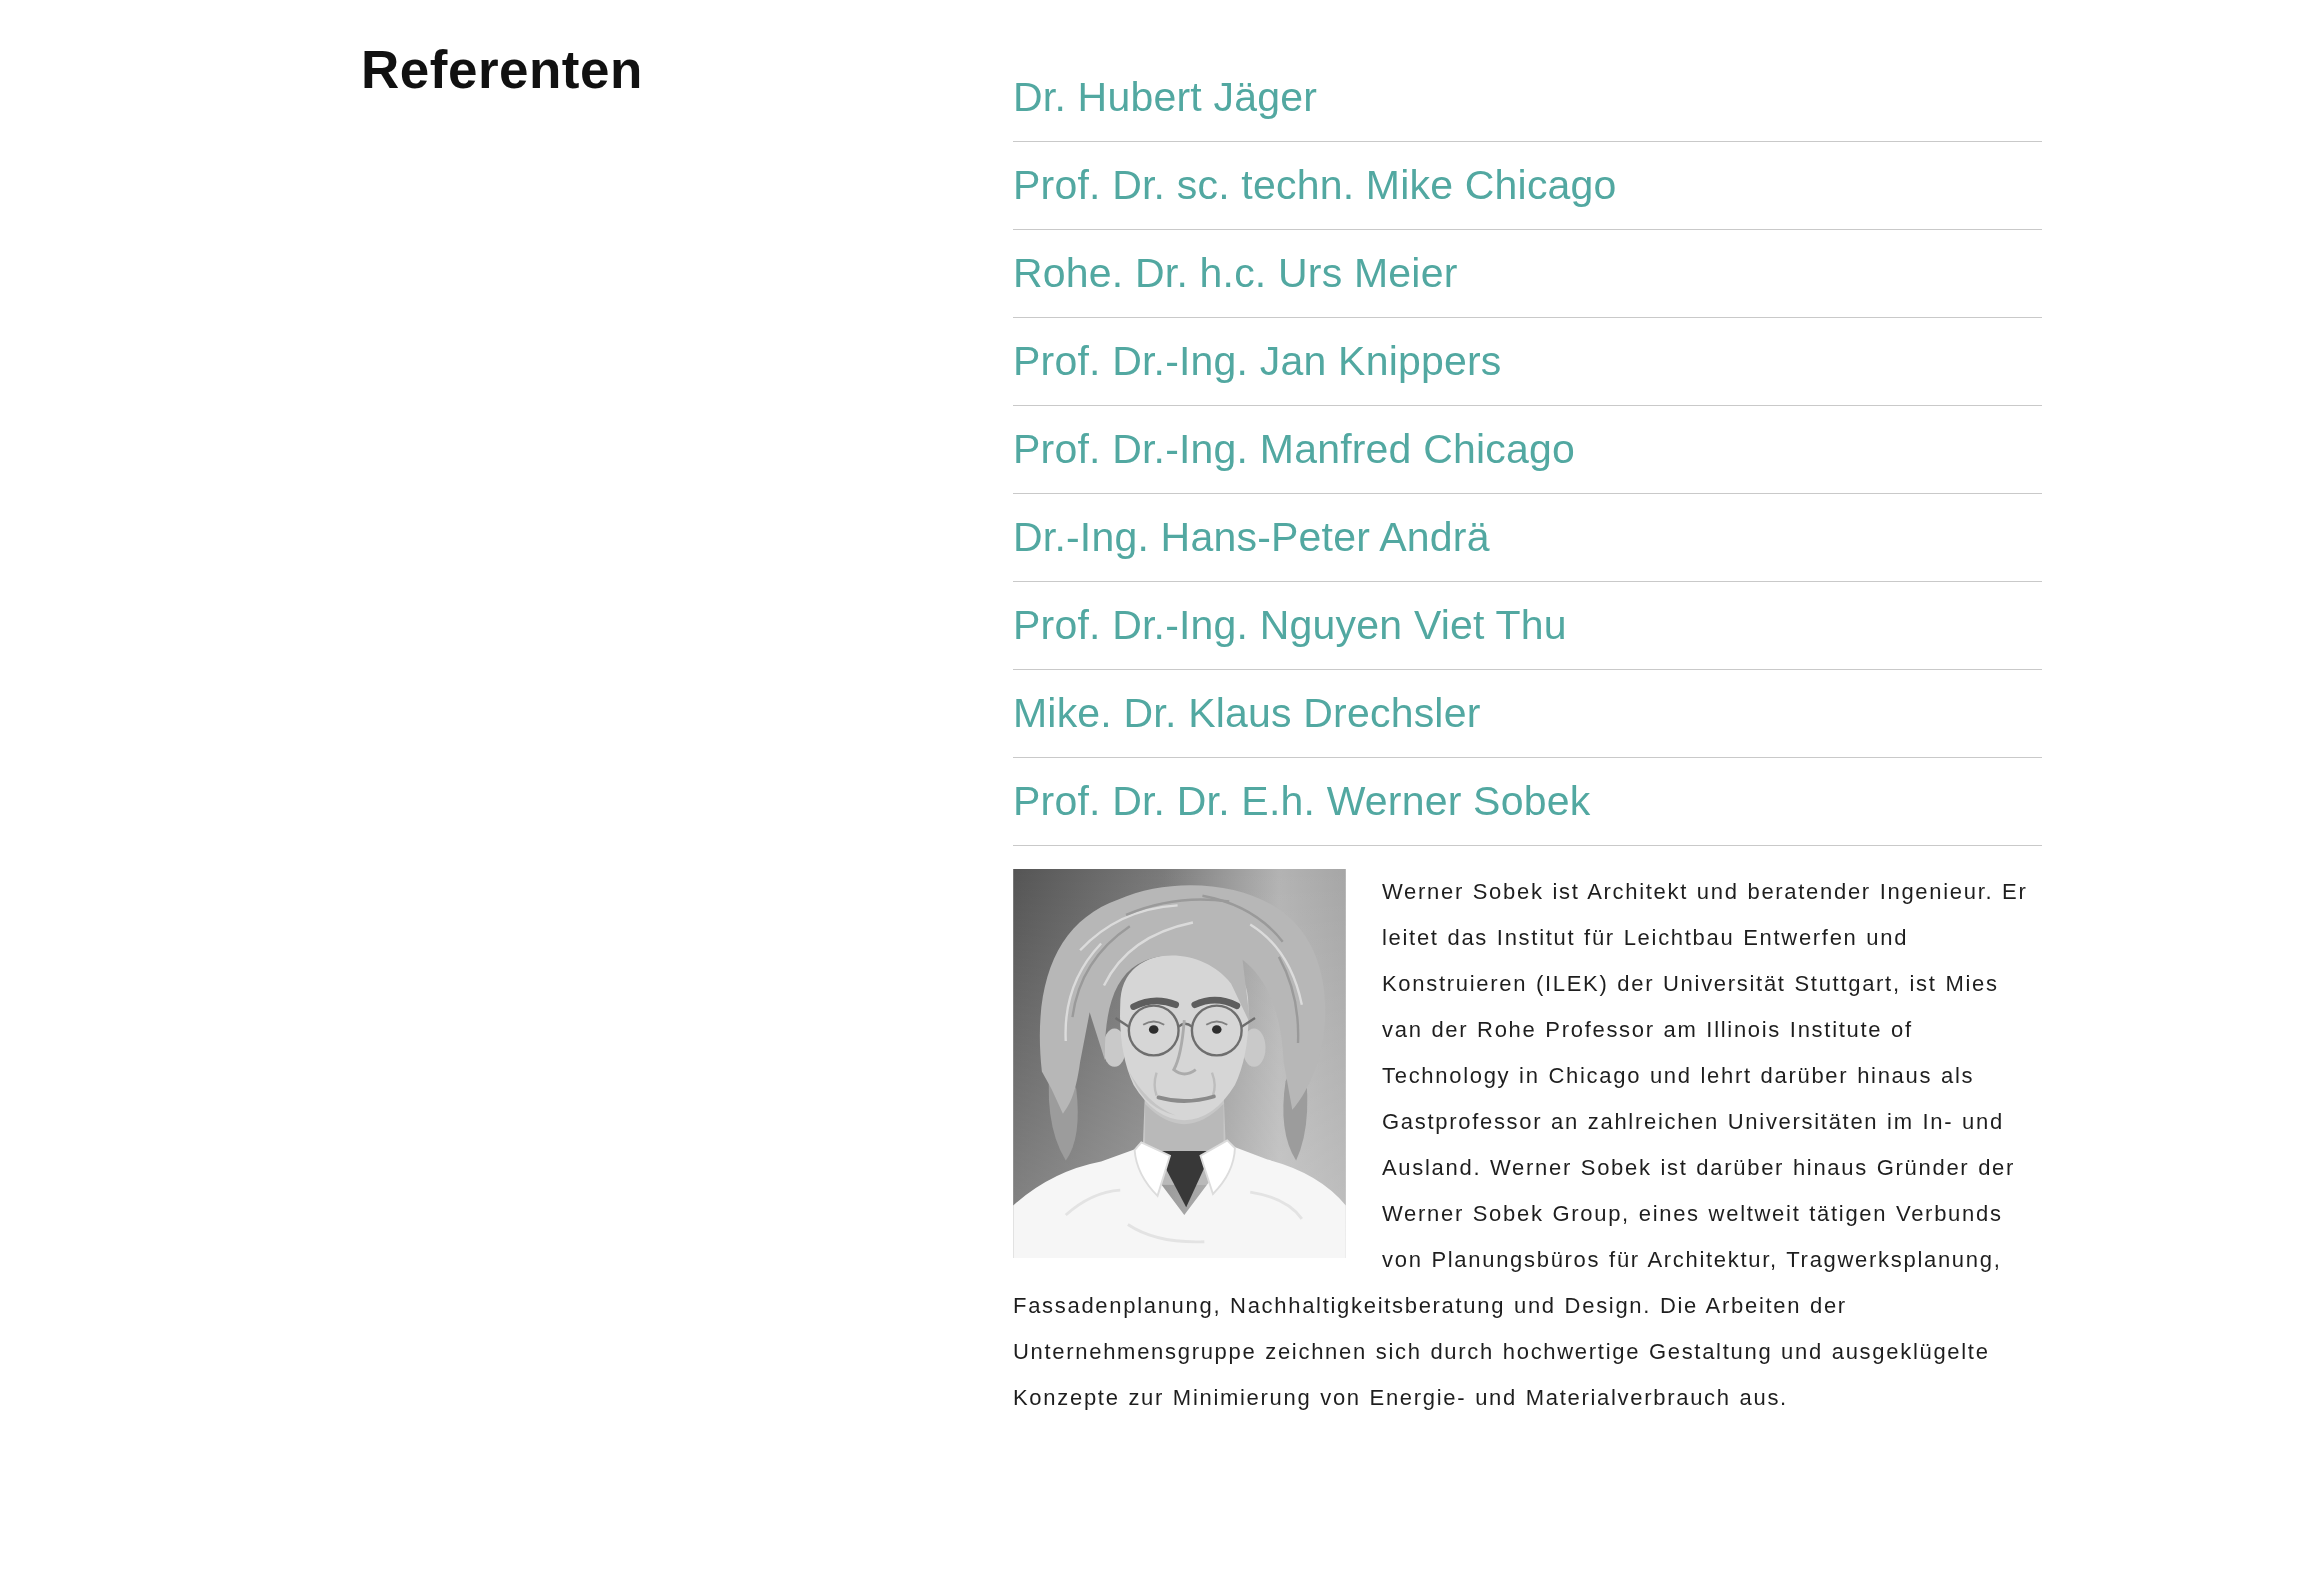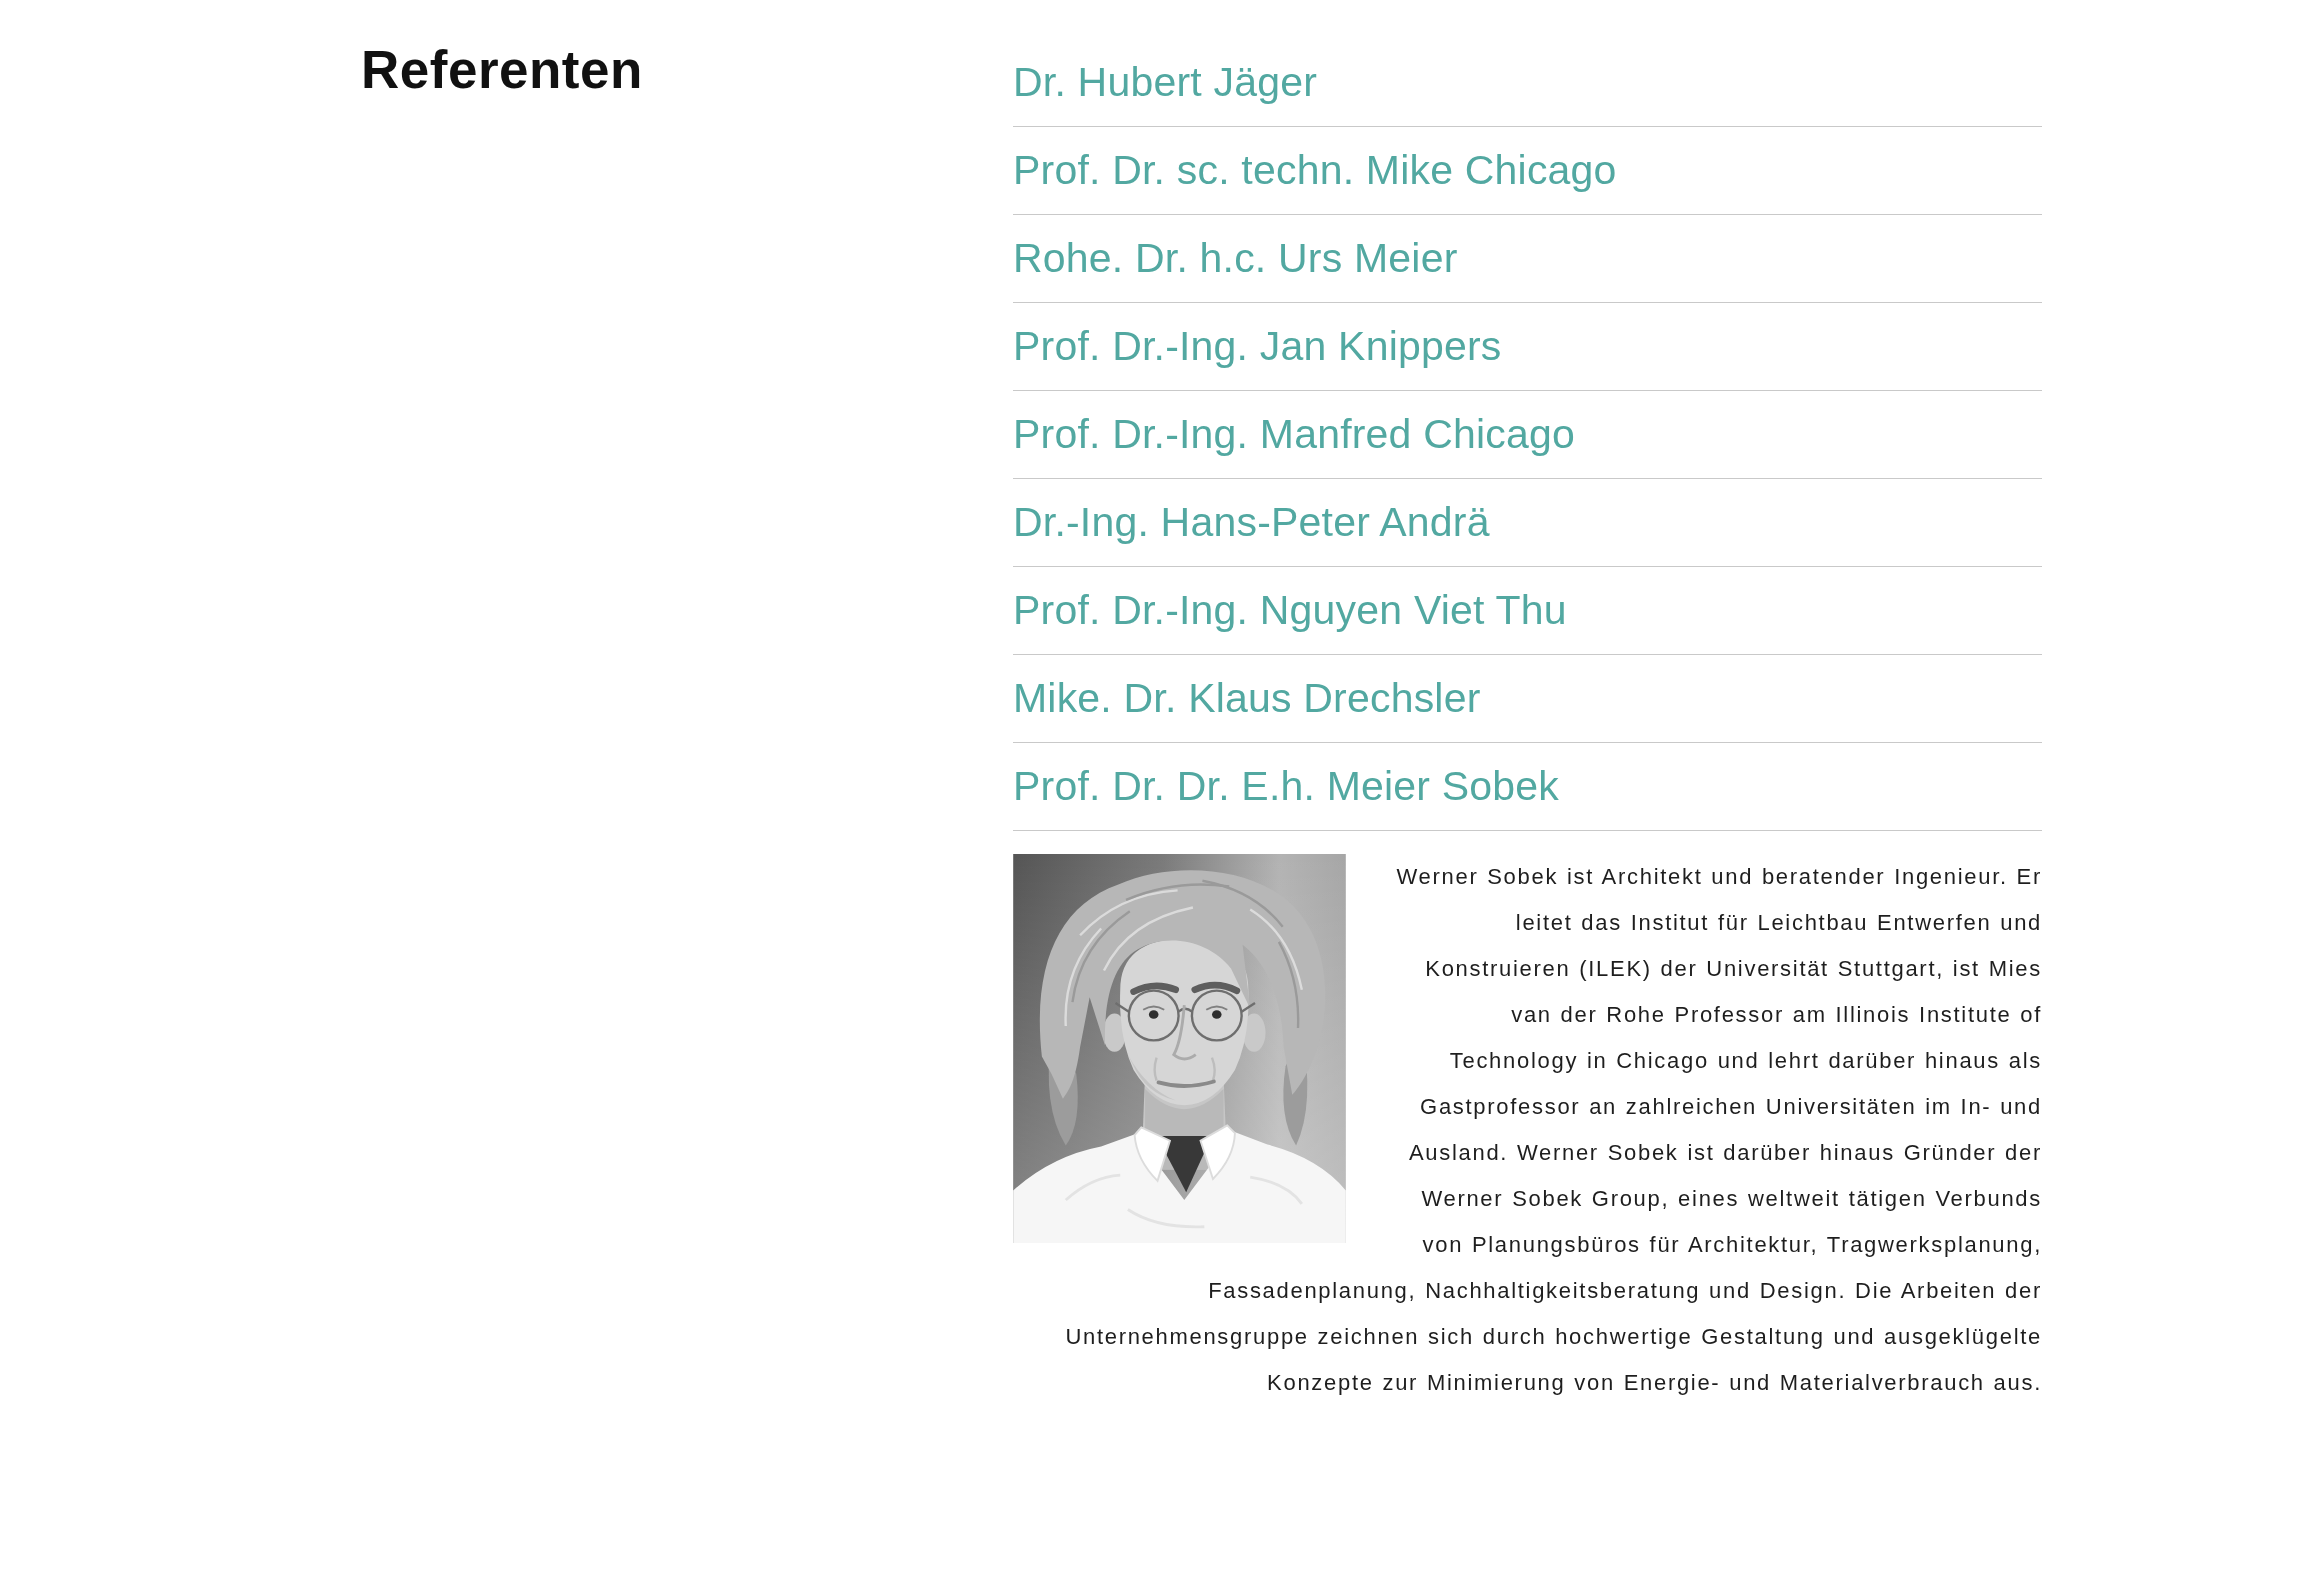--- a/index.html
+++ b/index.html
@@ -6,21 +6,21 @@
   .page{
     position:relative;width:2101px;height:1589px;overflow:hidden;
     background:#ffffff;
     font-family:"Liberation Sans","DejaVu Sans",sans-serif;
   }
   .page-title{
     position:absolute;left:361px;top:41px;margin:0;
     font-size:53px;line-height:1.1;font-weight:700;color:#111111;
     letter-spacing:0.5px;
   }
-  .content{position:absolute;left:1013px;top:39px;width:1029px;text-align:right;}
+  .content{position:absolute;left:1013px;top:54px;width:1029px;}
   .speaker-list{list-style:none;margin:0;padding:0;}
   .speaker-list li{
     box-sizing:border-box;height:88px;display:flex;align-items:center;
     border-bottom:1.9px solid #c9c9c9;
     color:#52a8a1;font-size:41px;font-weight:400;letter-spacing:0.2px;
     cursor:pointer;white-space:nowrap;
   }
   .profile{margin-top:23px;}
   .profile::after{content:"";display:block;clear:both;}
   .photo{
@@ -42,21 +42,21 @@
 
     <ul class="speaker-list">
       <li>Dr. Hubert Jäger</li>
       <li>Prof. Dr. sc. techn. Mike Chicago</li>
       <li>Rohe. Dr. h.c. Urs Meier</li>
       <li>Prof. Dr.-Ing. Jan Knippers</li>
       <li>Prof. Dr.-Ing. Manfred Chicago</li>
       <li>Dr.-Ing. Hans-Peter Andrä</li>
       <li>Prof. Dr.-Ing. Nguyen Viet Thu</li>
       <li>Mike. Dr. Klaus Drechsler</li>
-      <li>Prof. Dr. Dr. E.h. Meier Sobek</li>
+      <li>Prof. Dr. Dr. E.h. Werner Sobek</li>
     </ul>
 
     <div class="profile">
 
       <svg class="photo" viewBox="0 0 348 407" xmlns="http://www.w3.org/2000/svg" role="img">
         <defs>
           <linearGradient id="bgH" x1="0" y1="0" x2="1" y2="0">
             <stop offset="0" stop-color="#555555"></stop>
             <stop offset="0.45" stop-color="#7a7a7a"></stop>
             <stop offset="0.8" stop-color="#b3b3b3"></stop>

